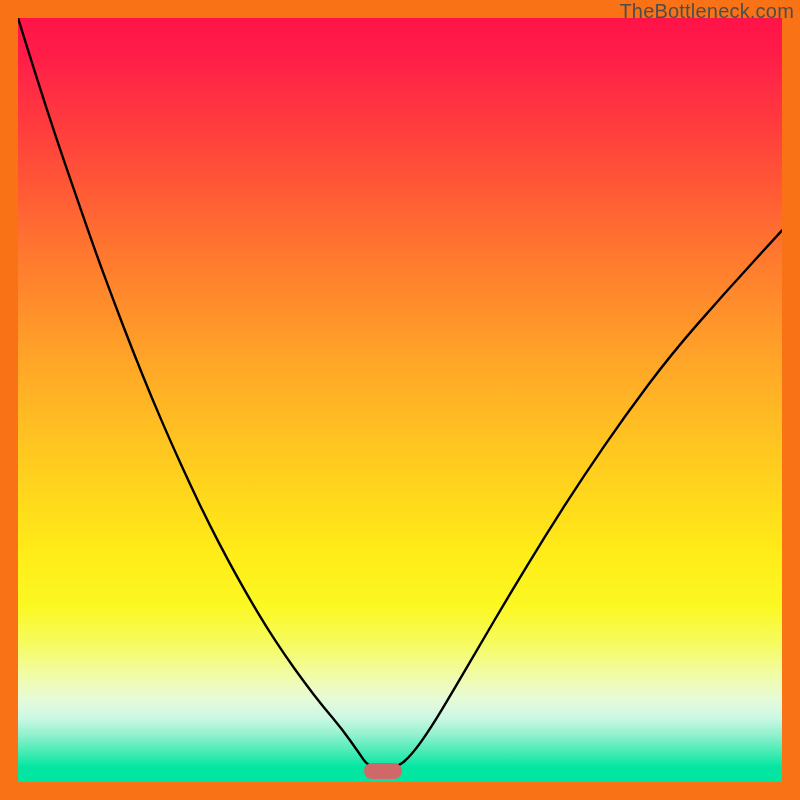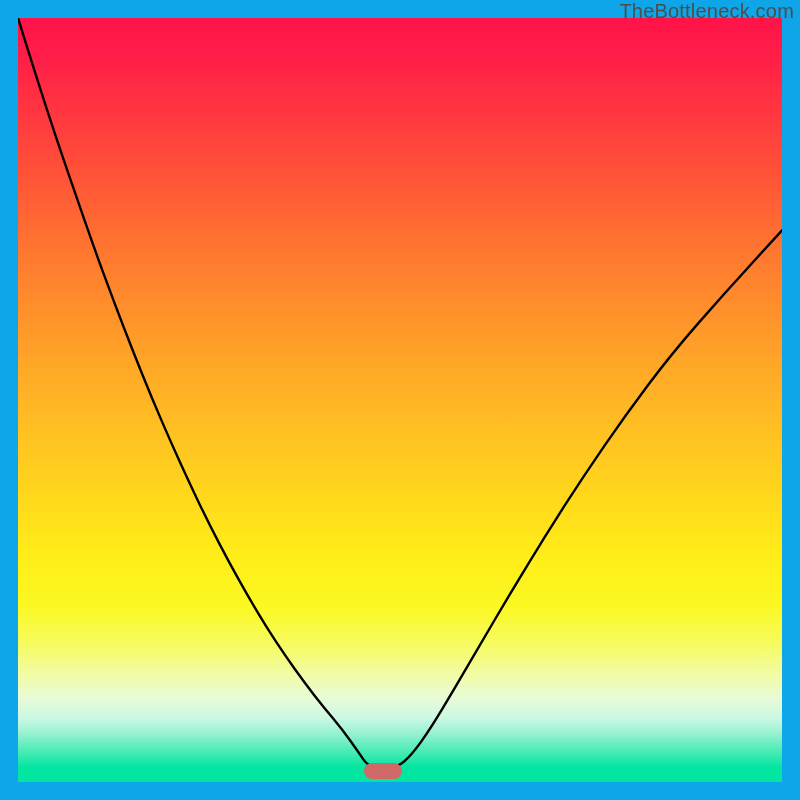--- a/index.html
+++ b/index.html
@@ -10,21 +10,21 @@
     background: #000;
     overflow: hidden;
     font-family: Arial, Helvetica, sans-serif;
   }
   .frame {
     position: absolute;
     left: 0;
     top: 0;
     width: 800px;
     height: 800px;
-    background: #0ea5e9;
+    background: #f97316;
   }
   .plot-area {
     position: absolute;
     left: 18px;
     top: 18px;
     width: 764px;
     height: 764px;
     overflow: hidden;
   }
   

